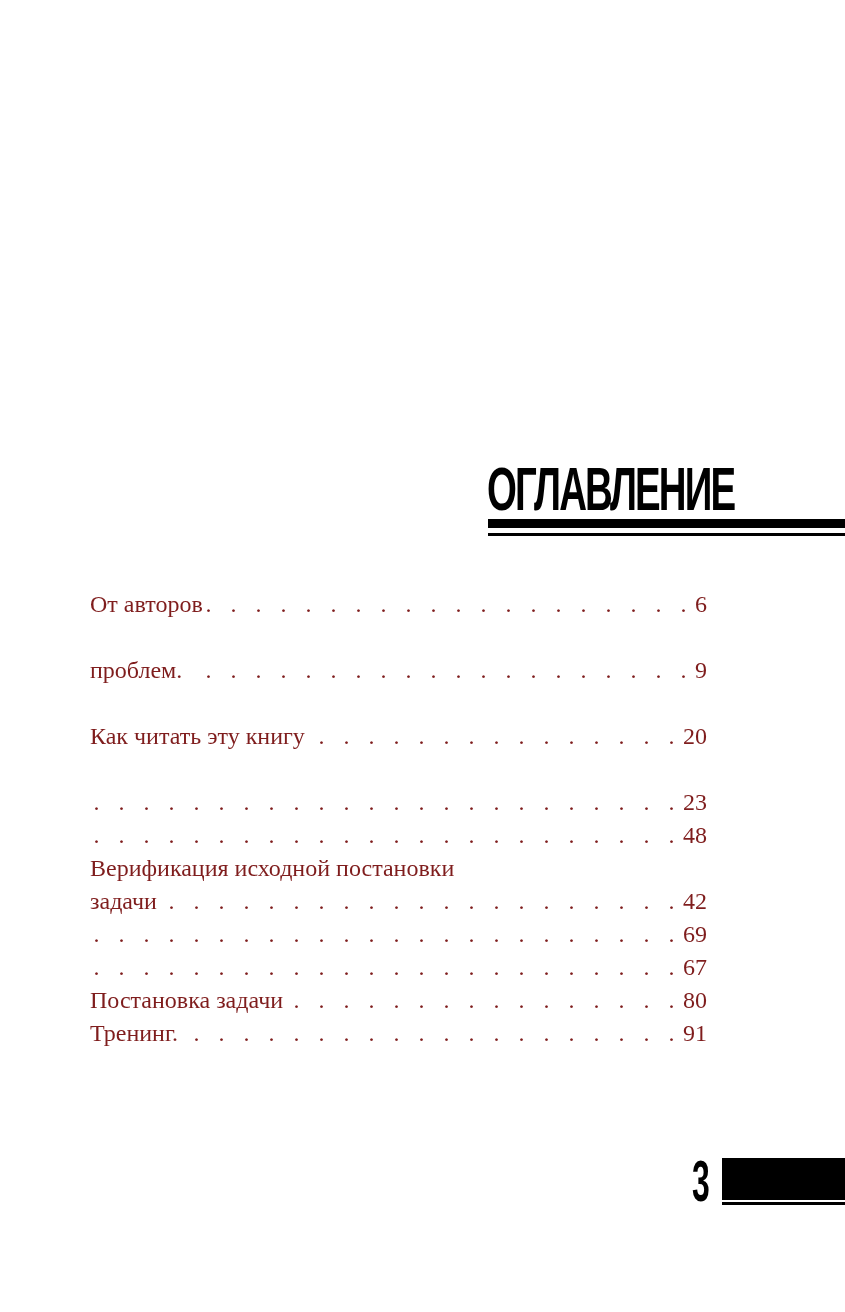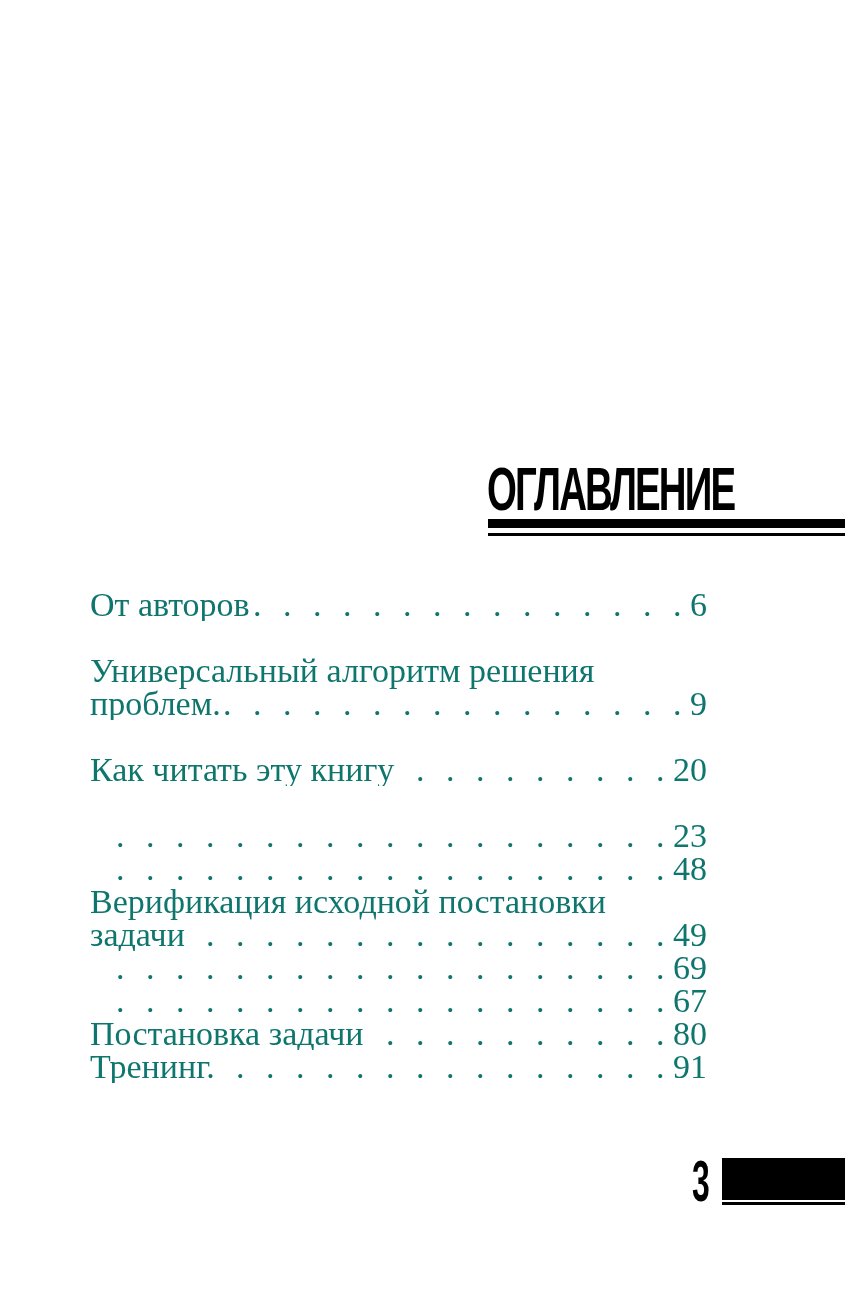--- a/index.html
+++ b/index.html
@@ -43,23 +43,23 @@
       width: 357px;
       height: 3px;
       background: #000;
     }
     .toc {
       position: absolute;
       left: 90px;
       top: 588px;
       width: 617px;
       font-family: "Liberation Serif", serif;
-      font-size: 34px;
+      font-size: 24px;
       line-height: 33px;
-      color: #0f766e;
+      color: #7f1d1d;
     }
     .toc-entry {
       margin: 0;
     }
     .toc-entry.gap {
       margin-bottom: 33px;
     }
     .toc-line {
       display: flex;
       align-items: baseline;
@@ -124,21 +124,20 @@
 
   <div class="toc-entry gap">
     <div class="toc-line">
       <span class="label">От авторов</span>
       <span class="leader">. . . . . . . . . . . . . . . . . . . . . . . . . . . . . . . . . . . . . . . . . . . . . . . . . . . . . .</span>
       <span class="page">6</span>
     </div>
   </div>
 
   <div class="toc-entry gap">
-    <div class="toc-first-line">Универсальный алгоритм решения</div>
     <div class="toc-line">
       <span class="label">проблем.</span>
       <span class="leader">. . . . . . . . . . . . . . . . . . . . . . . . . . . . . . . . . . . . . . . . . . . . . . . . . . . . . .</span>
       <span class="page">9</span>
     </div>
   </div>
 
   <div class="toc-entry gap">
     <div class="toc-line">
       <span class="label">Как читать эту книгу</span>
@@ -159,21 +158,21 @@
       <span class="leader">. . . . . . . . . . . . . . . . . . . . . . . . . . . . . . . . . . . . . . . . . . . . . . . . . . . . . .</span>
       <span class="page">48</span>
     </div>
   </div>
 
   <div class="toc-entry">
     <div class="toc-first-line">Верификация исходной постановки</div>
     <div class="toc-line">
       <span class="label">задачи</span>
       <span class="leader">. . . . . . . . . . . . . . . . . . . . . . . . . . . . . . . . . . . . . . . . . . . . . . . . . . . . . .</span>
-      <span class="page">49</span>
+      <span class="page">42</span>
     </div>
   </div>
 
   <div class="toc-entry">
     <div class="toc-line">
       <span class="leader">. . . . . . . . . . . . . . . . . . . . . . . . . . . . . . . . . . . . . . . . . . . . . . . . . . . . . .</span>
       <span class="page">69</span>
     </div>
   </div>
 

